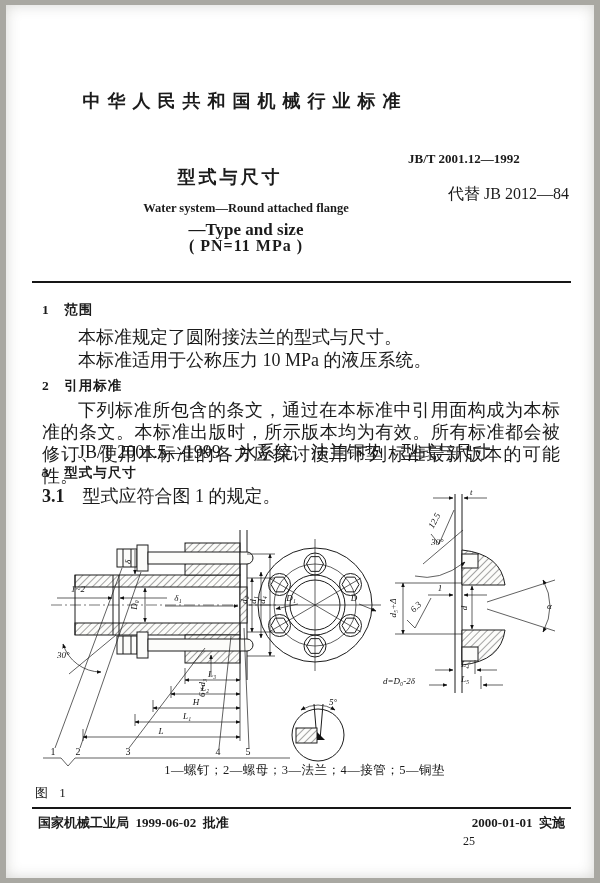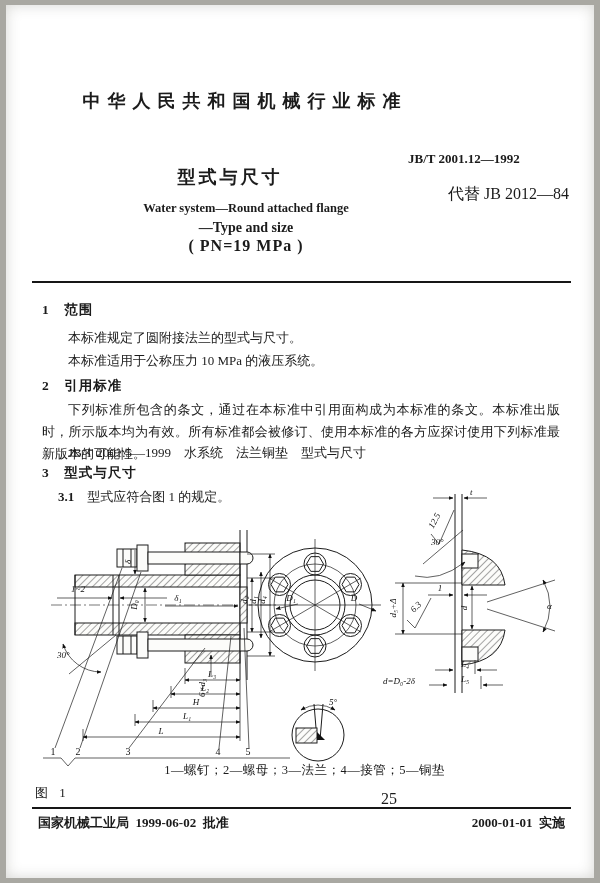--- a/index.html
+++ b/index.html
@@ -8,60 +8,60 @@
   .page{position:absolute;left:6px;top:5px;right:6px;bottom:5px;background:#ffffff;
         box-shadow:inset 0 0 14px rgba(90,90,80,.25);}
   .abs{position:absolute;}
   .b{font-weight:bold;}
   .org{left:74px;top:84px;width:330px;font-size:18px;font-weight:bold;letter-spacing:7px;text-align:center;}
   .t1{left:90px;top:131px;width:300px;font-size:18px;font-weight:bold;letter-spacing:3px;text-align:center;}
   .t2{left:74px;top:160px;width:300px;font-size:18px;font-weight:bold;letter-spacing:3px;text-align:center;}
   .stdno{left:402px;top:146px;width:150px;font-size:13px;font-weight:bold;}
   .repl{left:406px;top:179px;width:150px;font-size:16px;margin-left:36px;}
   .en1{left:90px;top:196px;width:300px;font-size:12.5px;font-weight:bold;text-align:center;}
-  .en2{left:90px;top:215px;width:300px;font-size:14px;font-weight:bold;text-align:center;}
+  .en2{left:90px;top:215px;width:300px;font-size:17px;font-weight:bold;text-align:center;}
   .pn{left:90px;top:232px;width:300px;font-size:16px;font-weight:bold;text-align:center;letter-spacing:1px;}
   .rule{left:26px;width:539px;border-top:2px solid #161616;height:0;}
   .h1{font-size:13.5px;font-weight:bold;letter-spacing:1px;}
-  .p{font-size:13px;line-height:21px;}
+  .p{font-size:18px;line-height:21px;}
   .ind{text-indent:2em;}
   .s1h{left:36px;top:296px;width:520px;}
   .s1p1{left:36px;top:322px;width:520px;}
   .s1p2{left:36px;top:345px;width:520px;}
   .s2h{left:36px;top:372px;width:520px;}
   .s2p1{left:36px;top:394px;width:518px;text-align:justify;line-height:22px;}
   .s2ref{left:36px;top:437px;width:520px;}
   .s3h{left:36px;top:459px;width:520px;}
-  .s31{left:52px;top:481px;width:520px;}
+  .s31{left:36px;top:481px;width:520px;}
   .cap{left:29px;top:757px;width:539px;font-size:12.5px;text-align:center;letter-spacing:.5px;}
   .figl{left:29px;top:779px;width:525px;font-size:13px;text-align:left;letter-spacing:4px;}
   .frule{top:802px;}
   .fappr{left:32px;top:809px;width:320px;font-size:13px;font-weight:bold;white-space:pre;}
   .fimpl{left:375px;top:809px;width:184px;font-size:13px;font-weight:bold;text-align:right;white-space:pre;}
-  .fpage{left:375px;top:785px;width:176px;font-size:16px;text-align:left;}
+  .fpage{left:375px;top:829px;width:176px;font-size:12px;text-align:center;}
   svg .ln{stroke:#1c1c1c;stroke-width:1;fill:none;}
   svg .thin{stroke:#1c1c1c;stroke-width:.7;fill:none;}
   svg .cl{stroke:#1c1c1c;stroke-width:.6;stroke-dasharray:11 3 2 3;fill:none;}
   svg .hat{fill:url(#h);stroke:#1c1c1c;stroke-width:1;}
   svg .wf{fill:#fcfcfa;stroke:#1c1c1c;stroke-width:1;}
   svg text.d{font:italic 9px "Liberation Serif",serif;fill:#111;}
   svg text.n{font:10px "Liberation Serif",serif;fill:#111;}
 </style>
 </head>
 <body>
 
 <div class="page">
 
   <div class="abs org">中华人民共和国机械行业标准</div>
   <div class="abs t2">型式与尺寸</div>
   <div class="abs stdno">JB/T 2001.12—1992</div>
   <div class="abs repl">代替 JB 2012—84</div>
   <div class="abs en1">Water system—Round attached flange</div>
   <div class="abs en2">—Type and size</div>
-  <div class="abs pn">( PN=19 MPa )</div>
+  <div class="abs pn">( PN=11 MPa )</div>
   <div class="abs rule" style="top:276px;"></div>
 
   <div class="abs h1 s1h">1　范围</div>
   <div class="abs p ind s1p1">本标准规定了圆附接法兰的型式与尺寸。</div>
   <div class="abs p ind s1p2">本标准适用于公称压力 10 MPa 的液压系统。</div>
   <div class="abs h1 s2h">2　引用标准</div>
   <div class="abs p ind s2p1">下列标准所包含的条文，通过在本标准中引用面构成为本标准的条文。本标准出版时，所示版本均为有效。所有标准都会被修订、使用本标准的各方应探讨使用下列标准最新版本的可能性。</div>
   <div class="abs p ind s2ref">JB/T 2001.5—1999　水系统　法兰铜垫　型式与尺寸</div>
   <div class="abs h1 s3h">3　型式与尺寸</div>
   <div class="abs p s31"><span class="b">3.1</span><span>　型式应符合图 1 的规定。</span></div>

